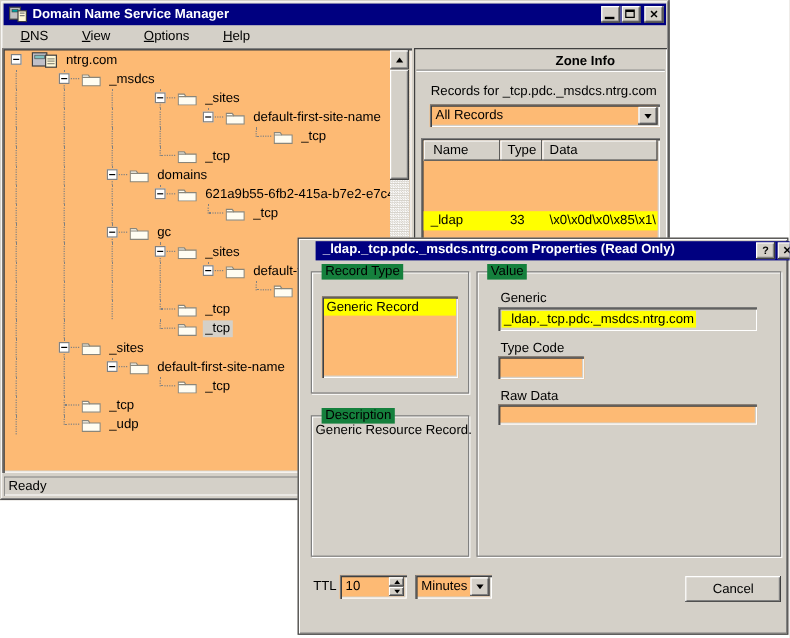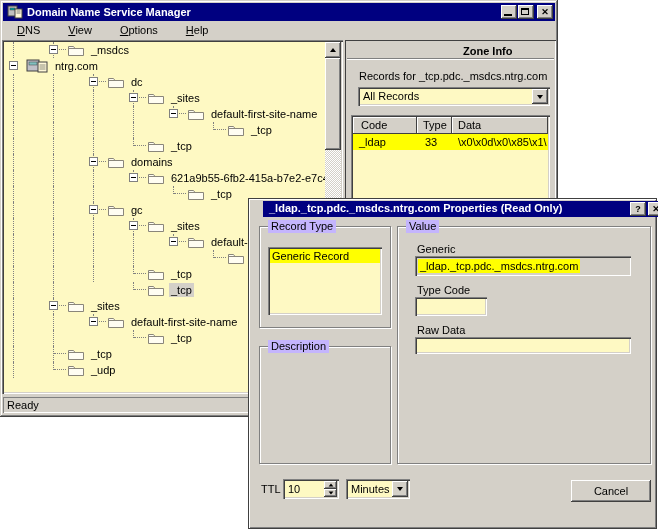--- a/index.html
+++ b/index.html
@@ -1,29 +1,29 @@
 <!DOCTYPE html>
 <html><head>
 <meta charset="utf-8">
 <style>
   html,body{margin:0;padding:0;}
   body{width:658px;height:532px;background:#ffffff;position:relative;overflow:hidden;
        font-family:"Liberation Sans",sans-serif;font-size:11px;color:#000;}
   .a{position:absolute;}
   .face{background:#d4d0c8;}
   .raised{background:#d4d0c8;box-shadow:inset -1px -1px 0 #404040,inset 1px 1px 0 #ffffff,inset -2px -2px 0 #808080,inset 2px 2px 0 #d4d0c8;}
-  .sunken{background:#fef9c3;box-shadow:inset 1px 1px 0 #808080,inset 2px 2px 0 #404040,inset -1px -1px 0 #ffffff,inset -2px -2px 0 #d4d0c8;}
+  .sunken{background:#fdba74;box-shadow:inset 1px 1px 0 #808080,inset 2px 2px 0 #404040,inset -1px -1px 0 #ffffff,inset -2px -2px 0 #d4d0c8;}
   .winborder{box-shadow:inset -1px -1px 0 #404040,inset 1px 1px 0 #d4d0c8,inset -2px -2px 0 #808080,inset 2px 2px 0 #ffffff;}
   .titlebar{background:#000080;color:#fff;font-weight:bold;line-height:16px;}
   .titlebtn{width:16px;height:14px;background:#d4d0c8;box-shadow:inset -1px -1px 0 #404040,inset 1px 1px 0 #ffffff,inset -2px -2px 0 #808080;
             display:flex;align-items:center;justify-content:center;font-size:9px;font-weight:bold;color:#000;}
   .menubar{display:flex;align-items:center;gap:0;}
   .menu-item{padding:2px 14px;}
   .groupbox{border:1px solid #808080;box-shadow:inset 1px 1px 0 #ffffff,1px 1px 0 #ffffff;}
-  .legend{position:absolute;top:-7px;left:8px;background:#c4b5fd;padding:0 3px;line-height:13px;}
+  .legend{position:absolute;top:-7px;left:8px;background:#15803d;padding:0 3px;line-height:13px;}
   .vline{position:absolute;width:0;border-left:1px dotted #808080;}
   .hline{position:absolute;height:0;border-top:1px dotted #808080;}
   .t-row{position:relative;height:16px;}
   .t-label{position:absolute;top:1px;line-height:14px;padding:0 2px;white-space:nowrap;}
   .t-label.sel{background:#d4d0c8;}
   .tbox{position:absolute;top:3px;width:9px;height:9px;background:#fff;border:1px solid #808080;box-sizing:border-box;}
   .tbox i{position:absolute;left:1px;top:3px;width:5px;height:1px;background:#000;}
   .tri-dn{width:0;height:0;border-left:3px solid transparent;border-right:3px solid transparent;border-top:4px solid #000;}
   .tri-up{width:0;height:0;border-left:3px solid transparent;border-right:3px solid transparent;border-bottom:4px solid #000;}
   .combo-btn{position:absolute;right:2px;top:2px;bottom:2px;width:16px;background:#d4d0c8;
@@ -62,59 +62,45 @@
   <div class="a menubar" id="menubar" style="left:3px;top:21px;width:552px;height:18px;">
       <div class="menu-item"><u>D</u>NS</div>
       <div class="menu-item"><u>V</u>iew</div>
       <div class="menu-item"><u>O</u>ptions</div>
       <div class="menu-item"><u>H</u>elp</div>
     </div>
 
   <div class="a sunken" style="left:2px;top:40px;width:341px;height:354px;"></div>
   <div class="a" id="tree" style="left:4px;top:42px;width:321px;height:350px;overflow:hidden;">
       <div class="t-row">
-        <div class="vline" style="left: 9px; top: 0px; height: 16px;"></div>
-        <div class="vline" style="left: 49px; top: 0px; height: 16px;"></div>
-        <div class="hline" style="left: 50px; top: 7px; width: 12px;"></div>
-        <div class="tbox" style="left: 45px;">
-          <i></i>
-        </div>
-        <span class="a" style="left: 64px; top: 2px;"><svg width="16" height="12" viewBox="0 0 16 12">
-            <path d="M0.5 2.5 H5.5 L7 4.5 H15.5 V11.5 H0.5 Z" fill="#fffdf2" stroke="#8a867a"></path>
-            <path d="M0.5 4.5 H7" stroke="#8a867a" fill="none"></path>
-          </svg></span>
-        <span class="t-label" style="left: 85px;">_msdcs</span>
-      </div>
-      <div class="t-row">
         <div class="tbox" style="left: 5px;">
           <i></i>
         </div>
         <span class="a" style="left: 22px; top: 1px;"><svg width="22" height="14" viewBox="0 0 22 14">
             <rect x="1" y="1" width="12" height="11" fill="#c0c0c8" stroke="#404040"></rect>
             <rect x="3" y="3" width="8" height="3" fill="#80c0c0" stroke="#404040" stroke-width="0.5"></rect>
             <rect x="12" y="3" width="9" height="10" fill="#fff8d8" stroke="#404040"></rect>
             <line x1="13.5" y1="6" x2="19.5" y2="6" stroke="#909080"></line>
             <line x1="13.5" y1="8" x2="19.5" y2="8" stroke="#909080"></line>
             <line x1="13.5" y1="10" x2="19.5" y2="10" stroke="#909080"></line>
           </svg></span>
         <span class="t-label" style="left: 49px;">ntrg.com</span>
       </div>
       <div class="t-row">
         <div class="vline" style="left: 9px; top: 0px; height: 16px;"></div>
         <div class="vline" style="left: 49px; top: 0px; height: 16px;"></div>
-        <div class="vline" style="left: 89px; top: 0px; height: 16px;"></div>
-        <div class="hline" style="left: 90px; top: 7px; width: 12px;"></div>
-        <div class="tbox" style="left: 85px;">
-          <i></i>
-        </div>
-        <span class="a" style="left: 104px; top: 2px;"><svg width="16" height="12" viewBox="0 0 16 12">
-            <path d="M0.5 2.5 H5.5 L7 4.5 H15.5 V11.5 H0.5 Z" fill="#fffdf2" stroke="#8a867a"></path>
-            <path d="M0.5 4.5 H7" stroke="#8a867a" fill="none"></path>
-          </svg></span>
-        <span class="t-label" style="left: 125px;">dc</span>
+        <div class="hline" style="left: 50px; top: 7px; width: 12px;"></div>
+        <div class="tbox" style="left: 45px;">
+          <i></i>
+        </div>
+        <span class="a" style="left: 64px; top: 2px;"><svg width="16" height="12" viewBox="0 0 16 12">
+            <path d="M0.5 2.5 H5.5 L7 4.5 H15.5 V11.5 H0.5 Z" fill="#fffdf2" stroke="#8a867a"></path>
+            <path d="M0.5 4.5 H7" stroke="#8a867a" fill="none"></path>
+          </svg></span>
+        <span class="t-label" style="left: 85px;">_msdcs</span>
       </div>
       <div class="t-row">
         <div class="vline" style="left: 9px; top: 0px; height: 16px;"></div>
         <div class="vline" style="left: 49px; top: 0px; height: 16px;"></div>
         <div class="vline" style="left: 89px; top: 0px; height: 16px;"></div>
         <div class="vline" style="left: 129px; top: 0px; height: 16px;"></div>
         <div class="hline" style="left: 130px; top: 7px; width: 12px;"></div>
         <div class="tbox" style="left: 125px;">
           <i></i>
         </div>
@@ -363,25 +349,25 @@
     <div class="a" style="left:14px;top:30px;">Records for _tcp.pdc._msdcs.ntrg.com</div>
     <div class="a sunken" style="left:13px;top:47px;width:192px;height:19px;">
       <span class="fieldtext" style="top:2px;">All Records</span>
       <div class="combo-btn">
           <span class="tri-dn"></span>
         </div>
     </div>
     <div class="a sunken" style="left:6px;top:75px;width:199px;height:275px;">
       <div class="a" id="ztable" style="left:2px;top:2px;width:195px;">
           <div style="display: flex; height: 17px;">
-            <div class="hdr-cell" style="width: 64px; padding-left: 8px;">Code</div>
+            <div class="hdr-cell" style="width: 64px; padding-left: 8px;">Name</div>
             <div class="hdr-cell" style="width: 35px; padding-left: 6px;">Type</div>
             <div class="hdr-cell" style="flex: 1 1 0%; padding-left: 6px;">Data</div>
           </div>
-          <div style="display: flex; height: 16px; background: rgb(255, 255, 0); line-height: 16px; white-space: nowrap; overflow: hidden;">
+          <div style="display: flex; height: 16px; background: rgb(255, 255, 0); line-height: 16px; white-space: nowrap; overflow: hidden; margin-top: 42px;">
             <div style="width: 64px; padding-left: 6px; box-sizing: border-box;">_ldap</div>
             <div style="width: 35px; padding-left: 8px; box-sizing: border-box;">33</div>
             <div style="flex: 1 1 0%; padding-left: 6px; overflow: hidden;">\x0\x0d\x0\x85\x1\</div>
           </div>
         </div>
     </div>
   </div>
 
   <div class="a" style="left:2px;top:395px;width:554px;height:20px;background:#d4d0c8;">
     <div class="a" style="left:1px;top:2px;width:550px;height:16px;box-shadow:inset 1px 1px 0 #808080,inset -1px -1px 0 #ffffff;">
@@ -406,20 +392,21 @@
     <span class="legend">Record Type</span>
     <div class="a sunken" style="left:8px;top:20px;width:114px;height:68px;">
       <div class="a" id="rtlist" style="left:2px;top:2px;width:110px;">
           <div style="height: 14px; line-height: 14px; padding-left: 2px; white-space: nowrap; background: rgb(255, 255, 0);">Generic Record</div>
         </div>
     </div>
   </div>
 
   <div class="a groupbox" style="left:10px;top:147px;width:130px;height:116px;">
     <span class="legend">Description</span>
+    <div class="a" style="left:3px;top:6px;width:126px;white-space:nowrap;">Generic Resource Record.</div>
   </div>
 
   <div class="a groupbox" style="left:148px;top:27px;width:252px;height:236px;">
     <span class="legend">Value</span>
 
     <div class="a" style="left:19px;top:16px;">Generic</div>
     <div class="a sunken" style="left:17px;top:29px;width:216px;height:20px;background:#d4d0c8;">
       <span class="fieldtext" style="background:#ffff00;">_ldap._tcp.pdc._msdcs.ntrg.com</span>
     </div>
 

